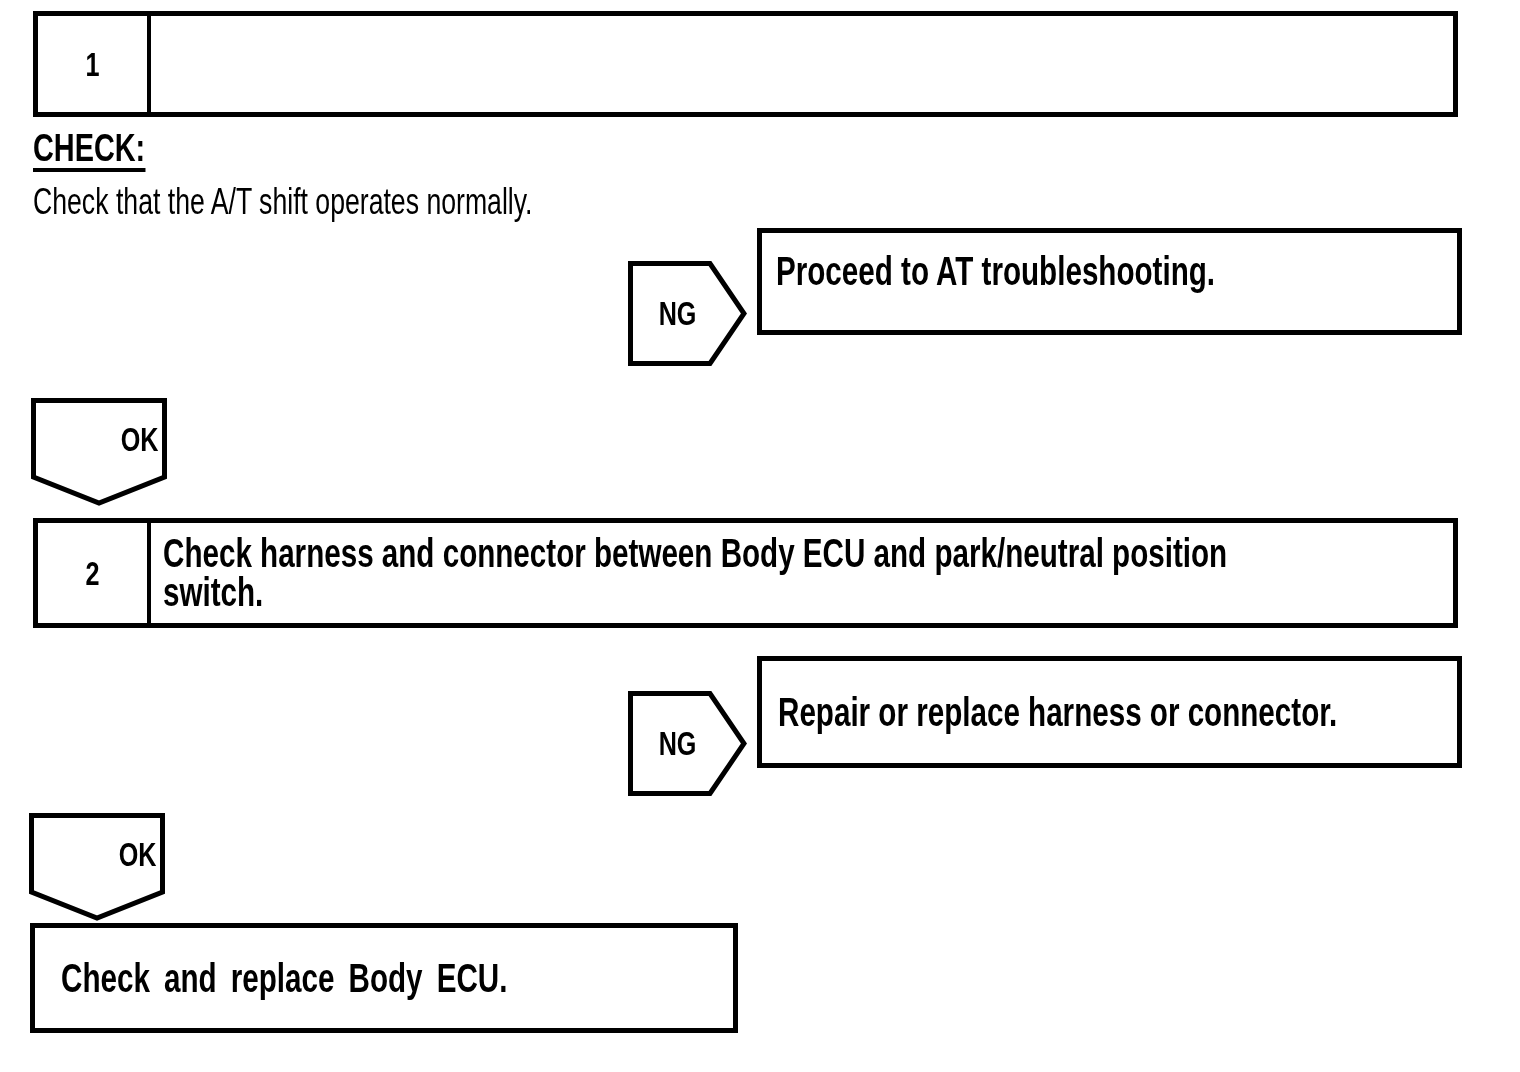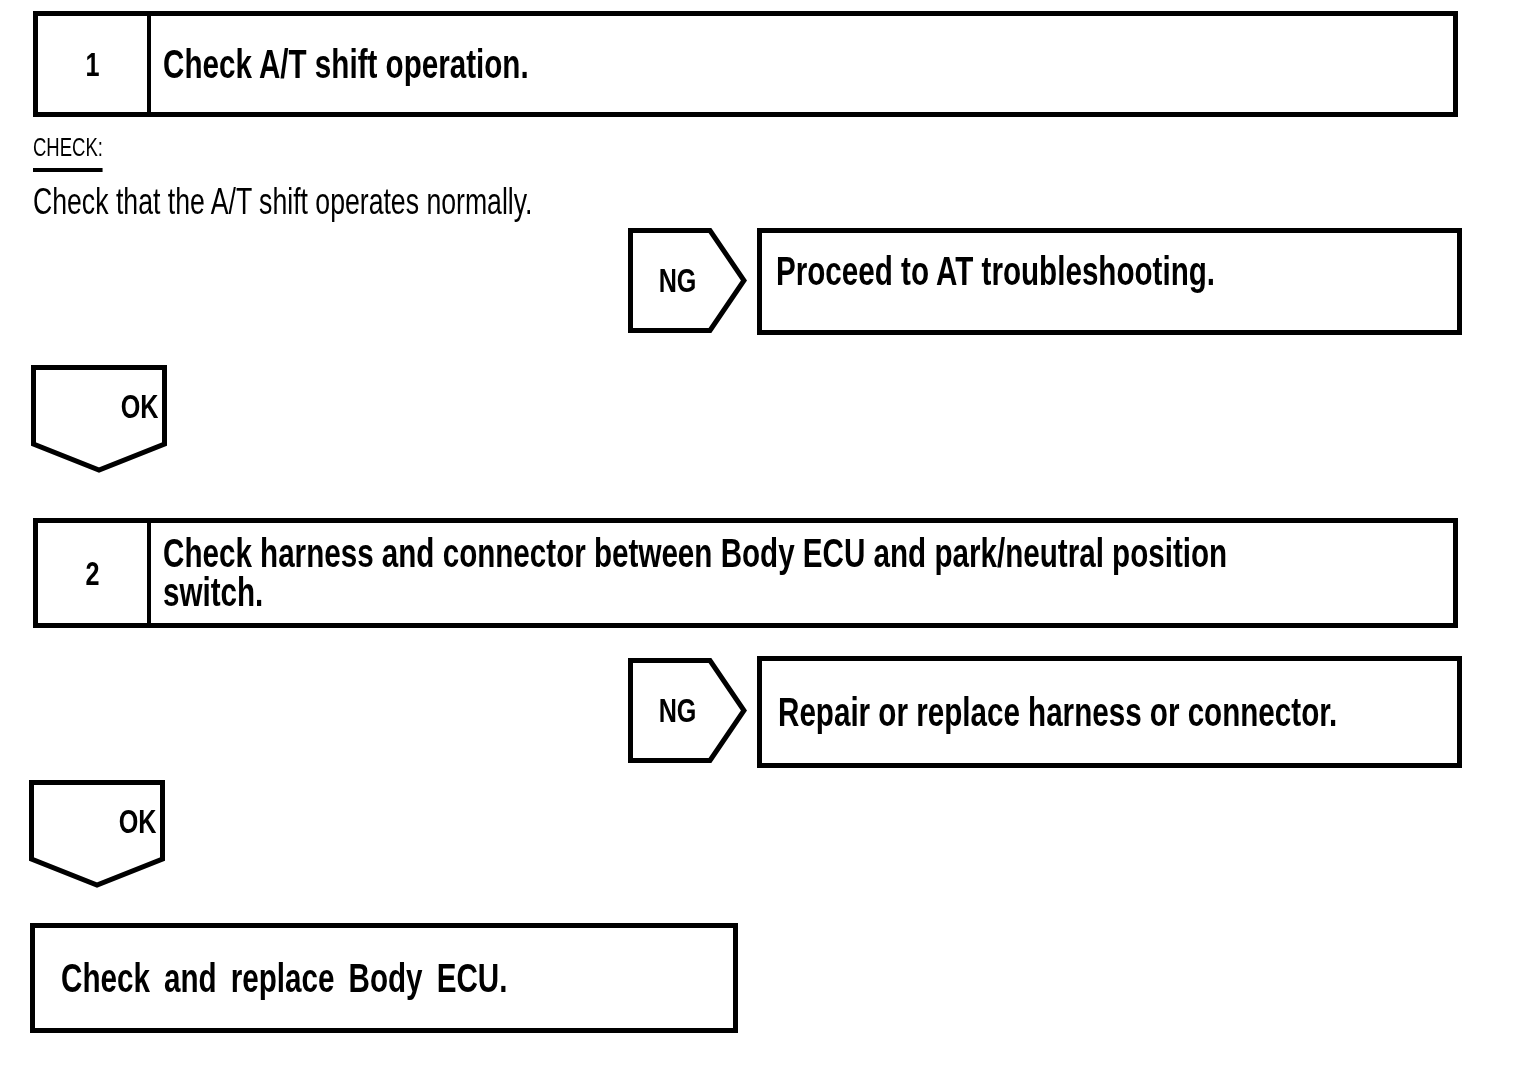--- a/index.html
+++ b/index.html
@@ -23,29 +23,29 @@
     display:flex; align-items:center; justify-content:center;
     font-weight:bold; font-size:34px;
   }
   .step-title-cell {
     flex:1; display:flex; flex-direction:column; justify-content:center;
     padding-left:12px; font-weight:bold; font-size:40px; line-height:39px;
   }
 
   .check-heading {
     position:absolute; left:33px; top:131px;
-    font-weight:normal; font-size:25px; line-height:33px;
+    font-weight:bold; font-size:39px; line-height:33px;
   }
   .check-heading .cx { border-bottom:4px solid #000; padding-bottom:4px; }
   .check-instruction {
     position:absolute; left:33px; top:182px;
     font-size:36px; line-height:40px;
   }
 
-  .pentagon { position:absolute; }
+  .pentagon { position:absolute;margin-top:33px; }
   .pentagon svg { display:block; }
   .ng-label {
     position:absolute; left:0; top:0; width:98px; height:105px;
     display:flex; align-items:center; justify-content:center;
     font-weight:bold; font-size:34px;
   }
   .ok-label {
     position:absolute; left:0; top:0; width:136px; height:82px;
     display:flex; align-items:center; justify-content:center;
     font-weight:bold; font-size:34px;padding-left:40px;
@@ -62,23 +62,20 @@
   .final-box   { left:30px;  top:923px; width:708px; height:110px; padding-left:26px; word-spacing:8px; }
 </style>
 </head>
 <body>
 
 <div class="canvas">
 
   <div class="step-box" style="top:11px; height:106px;">
     <div class="step-num-cell">
       <span class="cx-c">1</span>
-    </div>
-    <div class="step-title-cell">
-      <span class="cx">Check A/T shift operation.</span>
     </div>
   </div>
 
   <div class="check-heading">
     <span class="cx">CHECK:</span>
   </div>
   <div class="check-instruction">
     <span class="cx">Check that the A/T shift operates normally.</span>
   </div>
 

